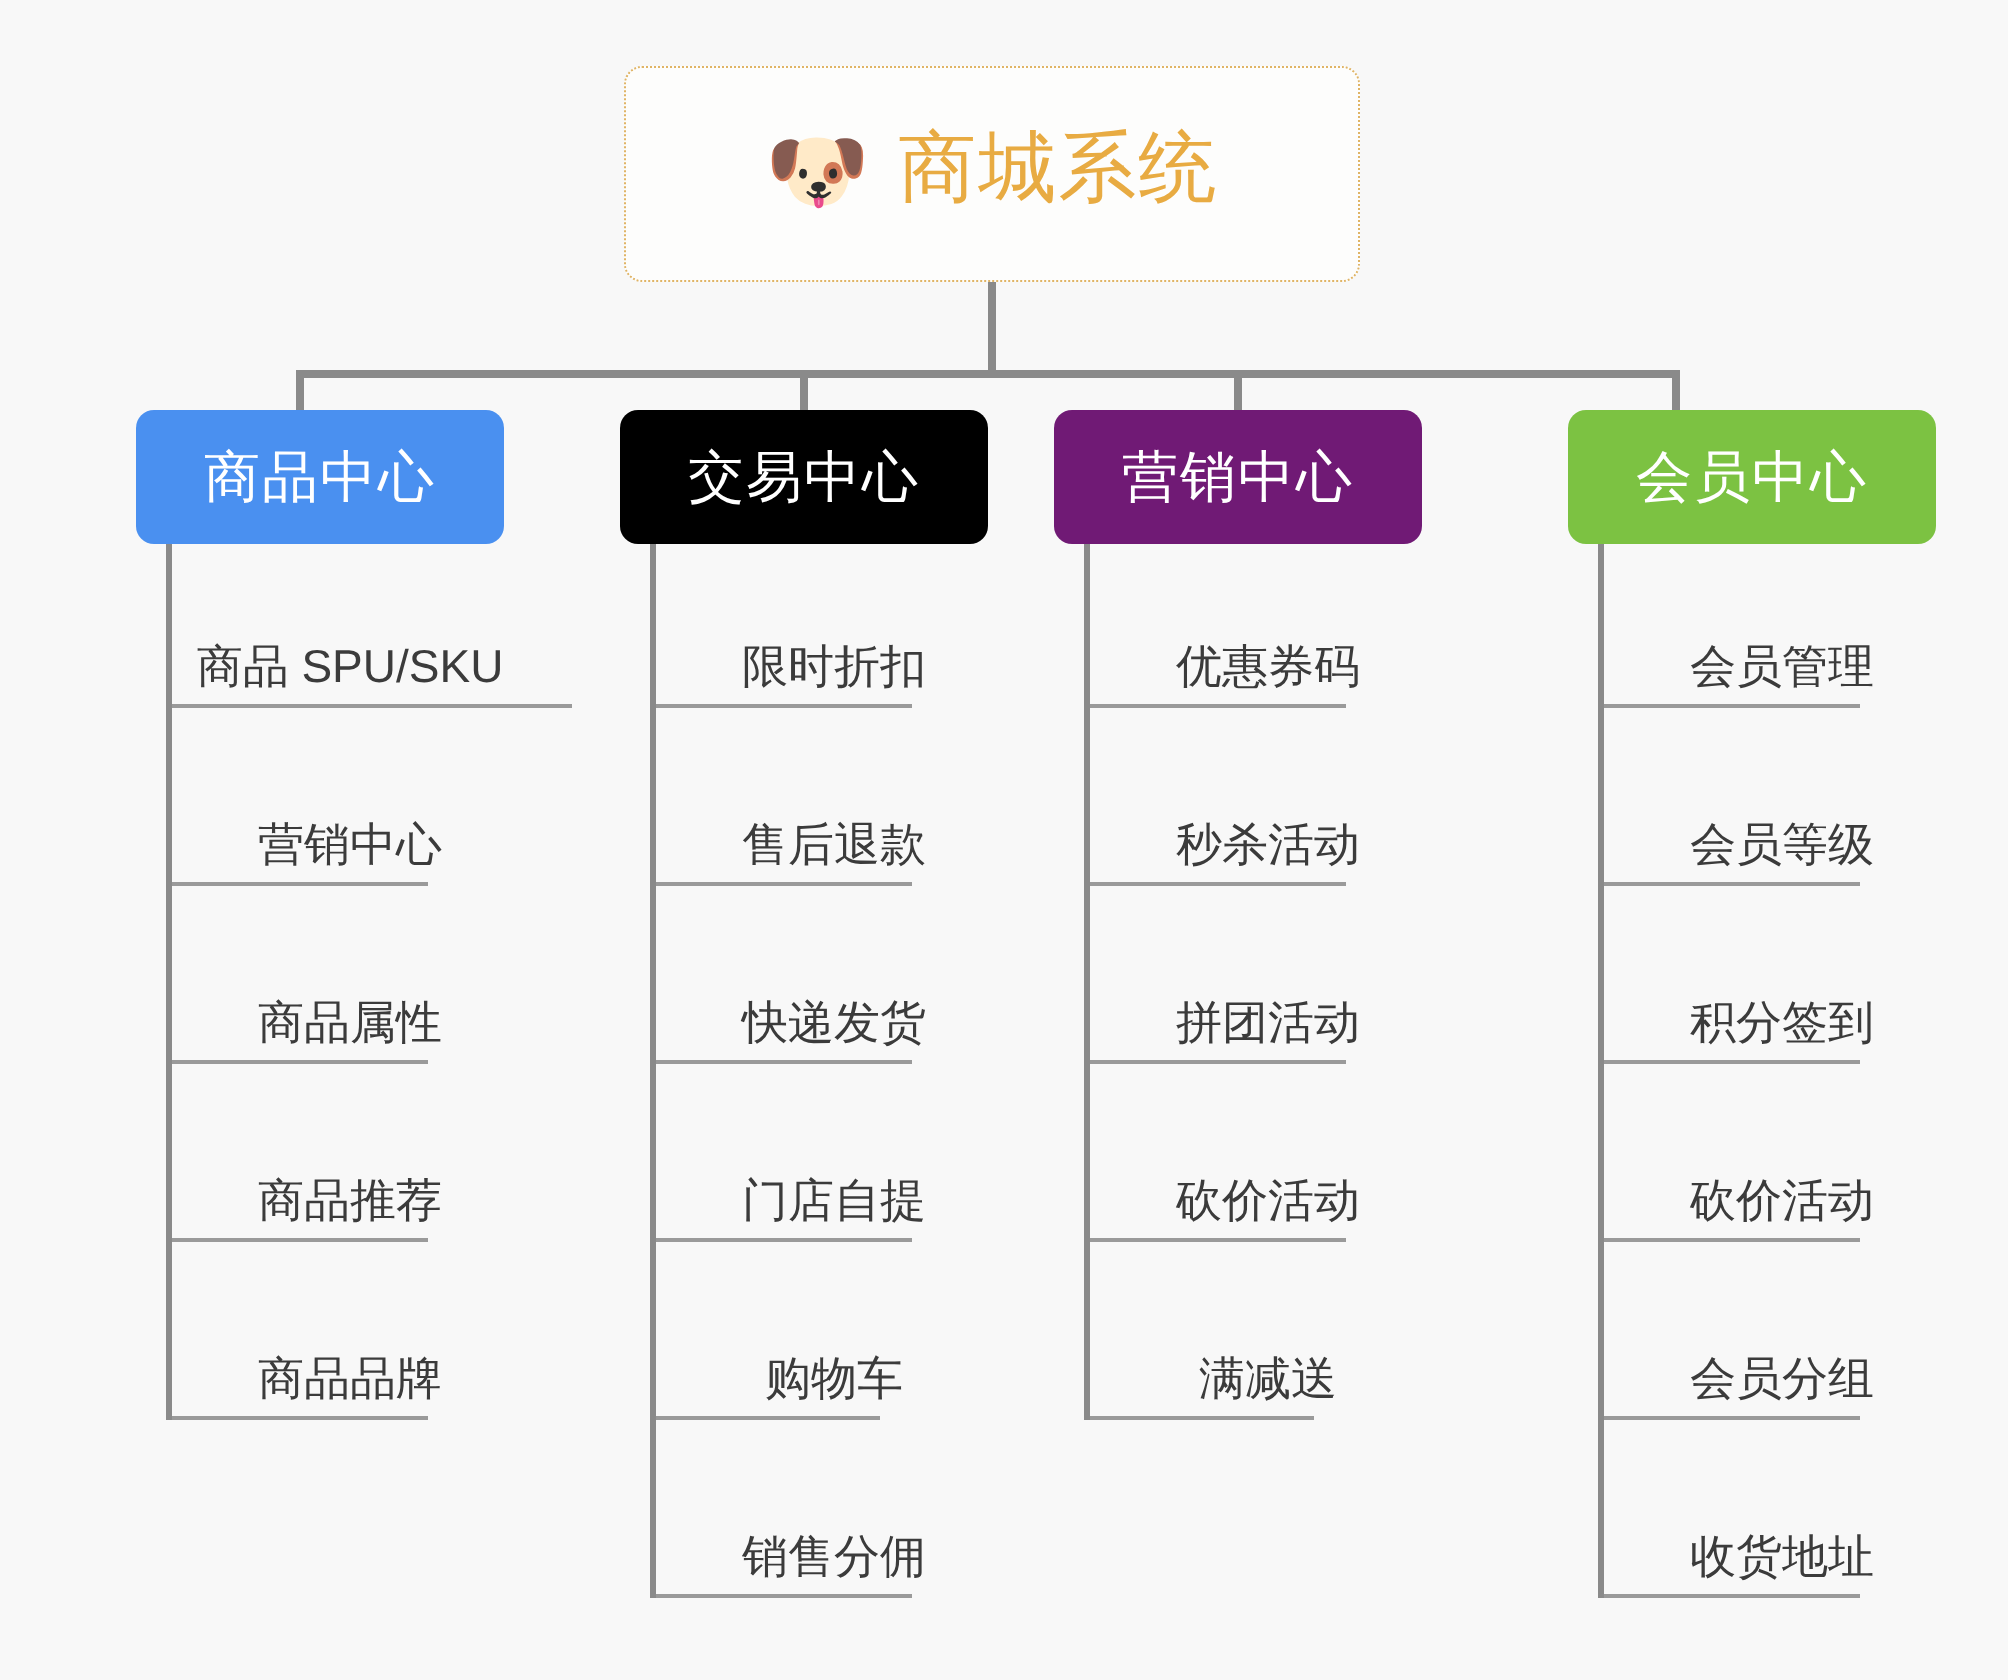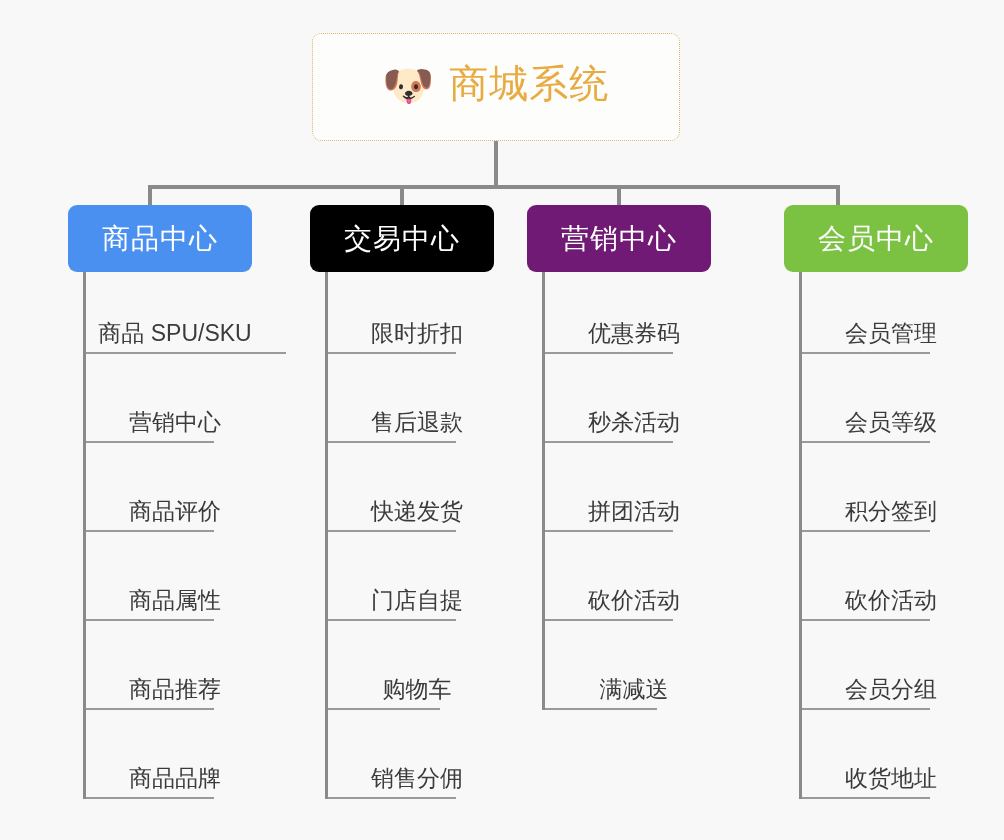--- a/index.html
+++ b/index.html
@@ -158,23 +158,20 @@
           <span>商品中心</span>
         </div>
         <div class="leaf-list" style="border-left-color: rgb(138, 138, 138);">
           <div class="leaf-item w-xl">
             <span class="leaf-text">商品 SPU/SKU</span>
           </div>
           <div class="leaf-item w-md">
             <span class="leaf-text">营销中心</span>
           </div>
           <div class="leaf-item w-md">
-            <span class="leaf-text">商品评价</span>
-          </div>
-          <div class="leaf-item w-md">
             <span class="leaf-text">商品属性</span>
           </div>
           <div class="leaf-item w-md">
             <span class="leaf-text">商品推荐</span>
           </div>
           <div class="leaf-item w-md">
             <span class="leaf-text">商品品牌</span>
           </div>
         </div>
       </div>

